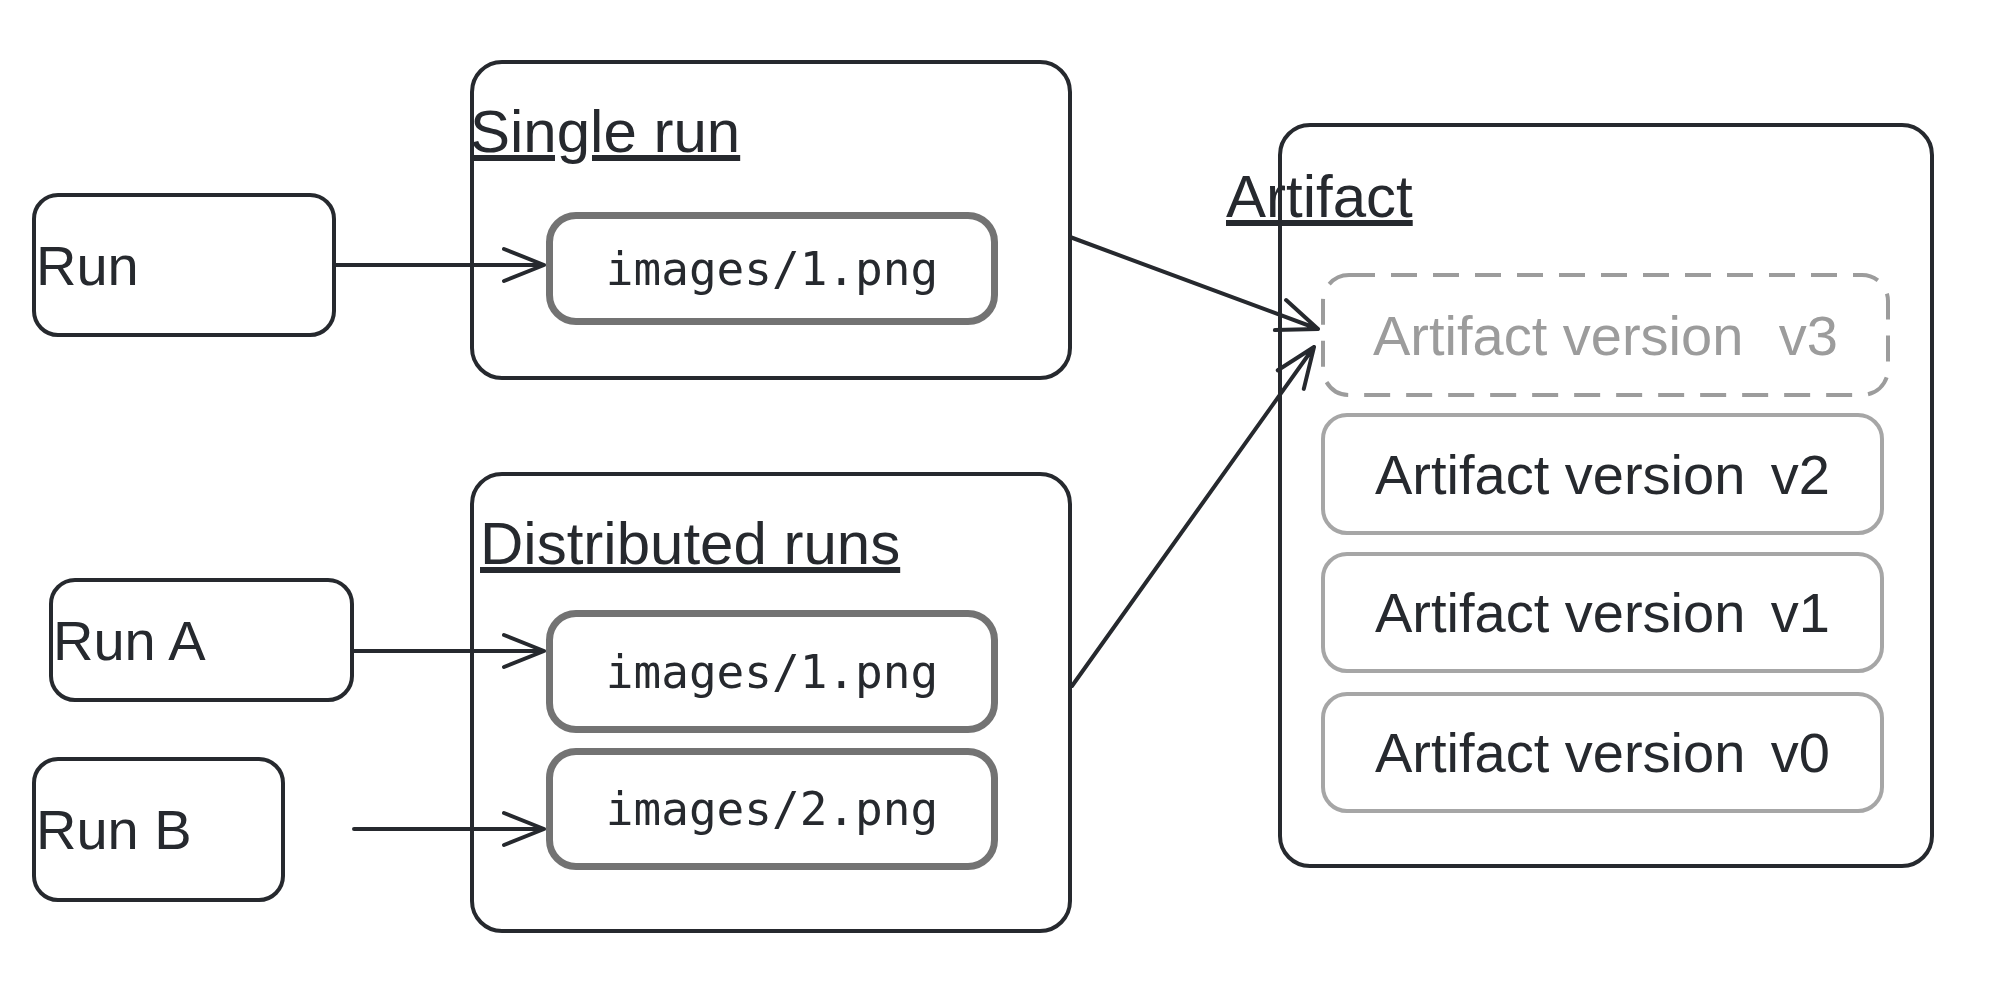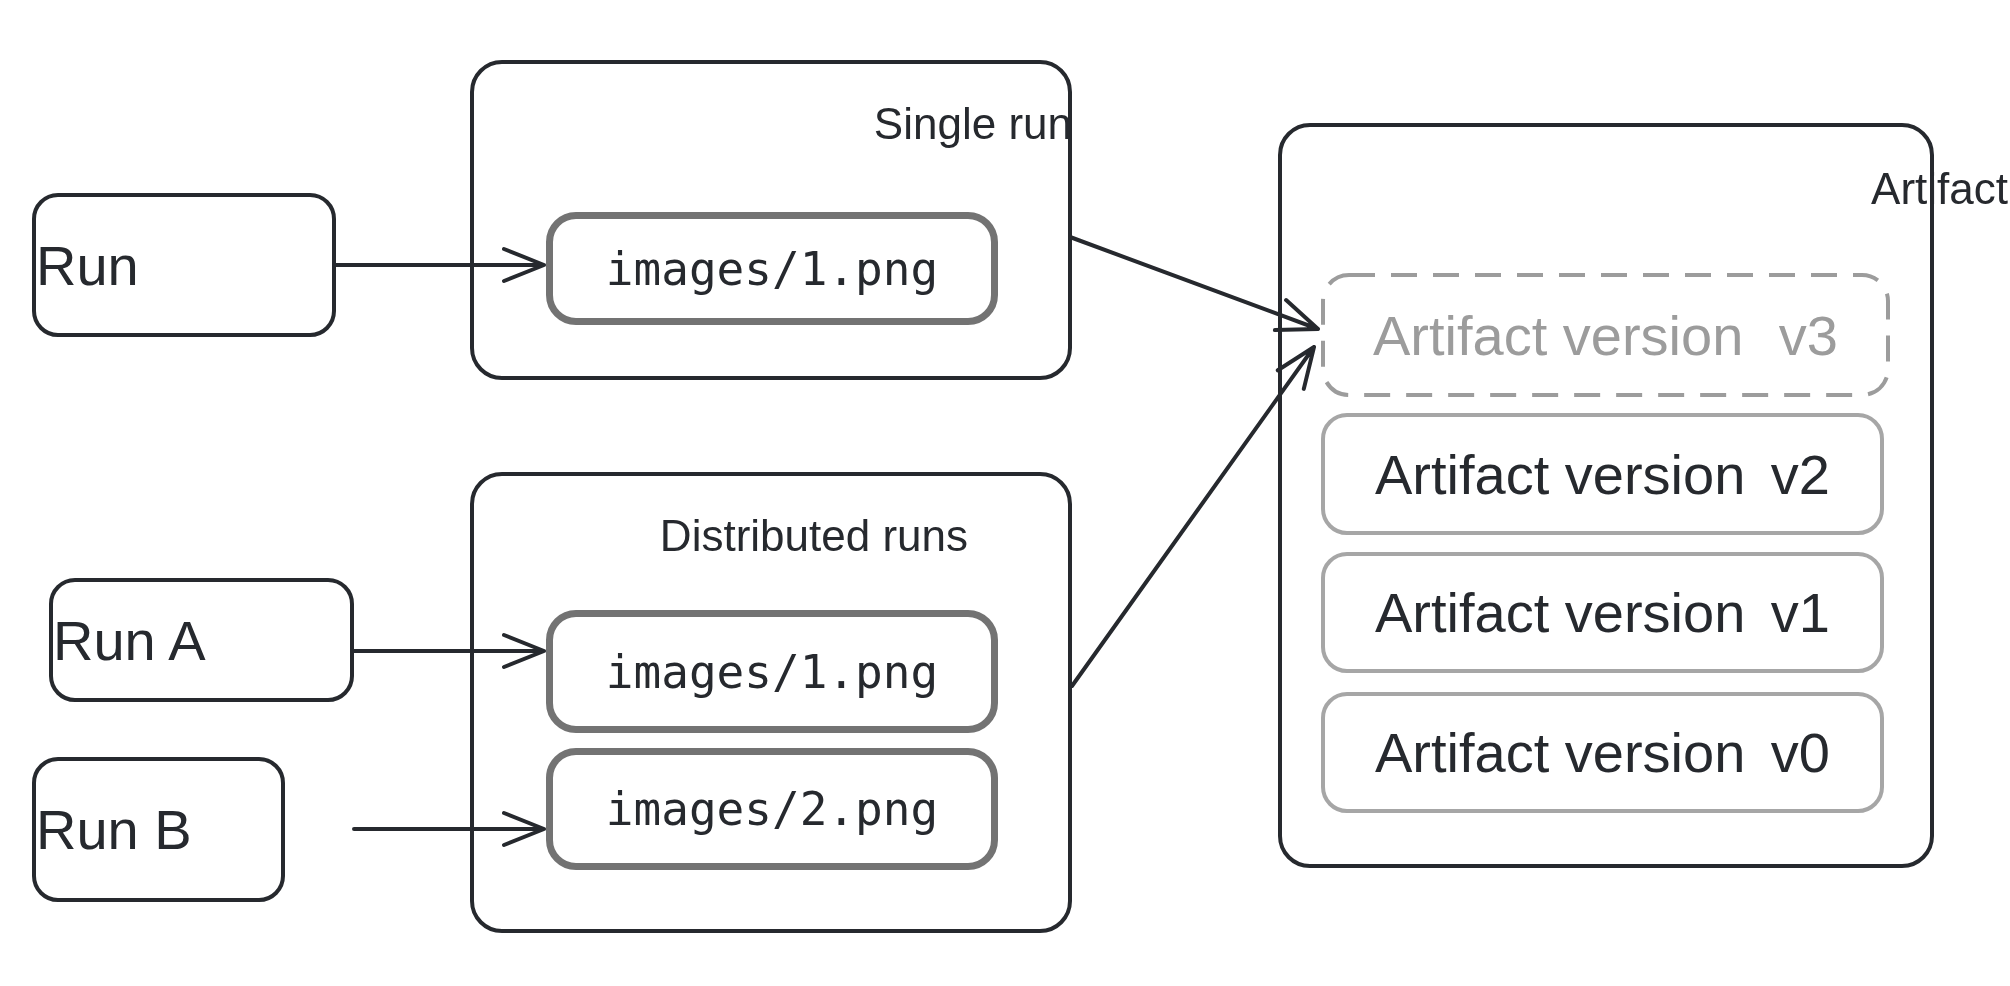--- a/index.html
+++ b/index.html
@@ -42,24 +42,25 @@
   
   .group {
     position: absolute;
     border: 4px solid #26292e;
     border-radius: 32px;
     background: transparent;
   }
 
   .group-title {
     position: absolute;
-    text-align: right;
-    font-size: 44px;
+    text-align: left;
+    font-size: 60px;
     line-height: 1;
     white-space: nowrap;
+    text-decoration: underline;
   }
 
   
   .file {
     position: absolute;
     border: 7px solid #737373;
     border-radius: 30px;
     background: transparent;
     display: flex;
     align-items: center;
@@ -122,21 +123,21 @@
   <div class="group" style="left:470px; top:472px; width:602px; height:461px;"></div>
   <div class="group-title" style="left:480px; top:514px; width:488px;">Distributed runs</div>
   <div class="file" style="left:546px; top:610px; width:452px; height:123px;">
     <span>images/1.png</span>
   </div>
   <div class="file" style="left:546px; top:748px; width:452px; height:122px;">
     <span>images/2.png</span>
   </div>
 
   <div class="group" style="left:1278px; top:123px; width:656px; height:745px;"></div>
-  <div class="group-title" style="left:1352px; top:167px; width:656px;">Artifact</div>
+  <div class="group-title" style="left:1226px; top:167px; width:656px;">Artifact</div>
 
   <div class="version pending" style="left:1323px; top:275px; width:565px; height:120px;">
     <span>Artifact version</span>
     <span>v3</span>
   </div>
 
   <div class="version" style="left:1321px; top:413px; width:563px; height:122px;">
     <span>Artifact version</span>
     <span>v2</span>
   </div>

